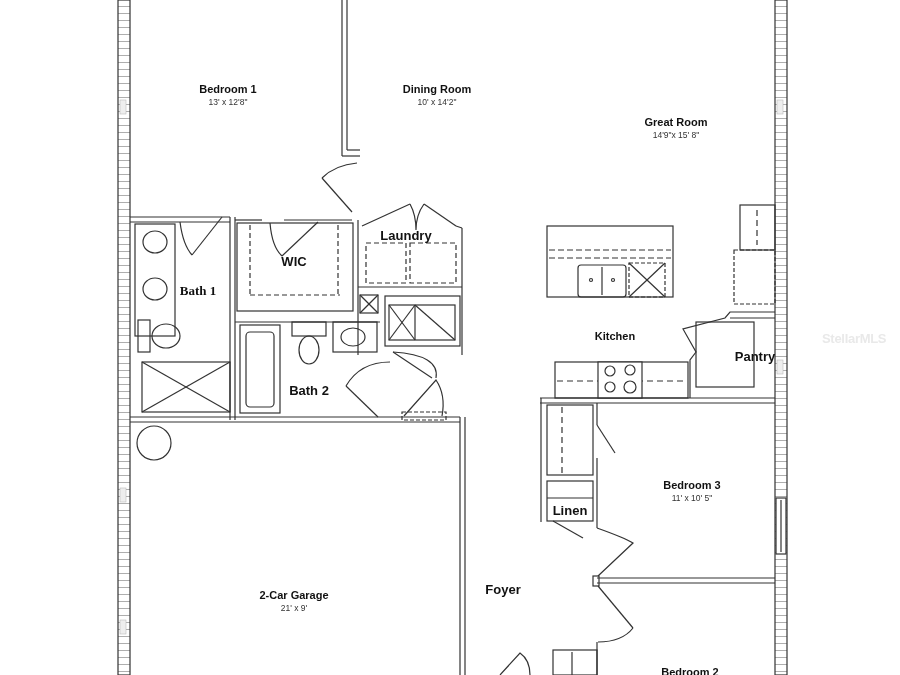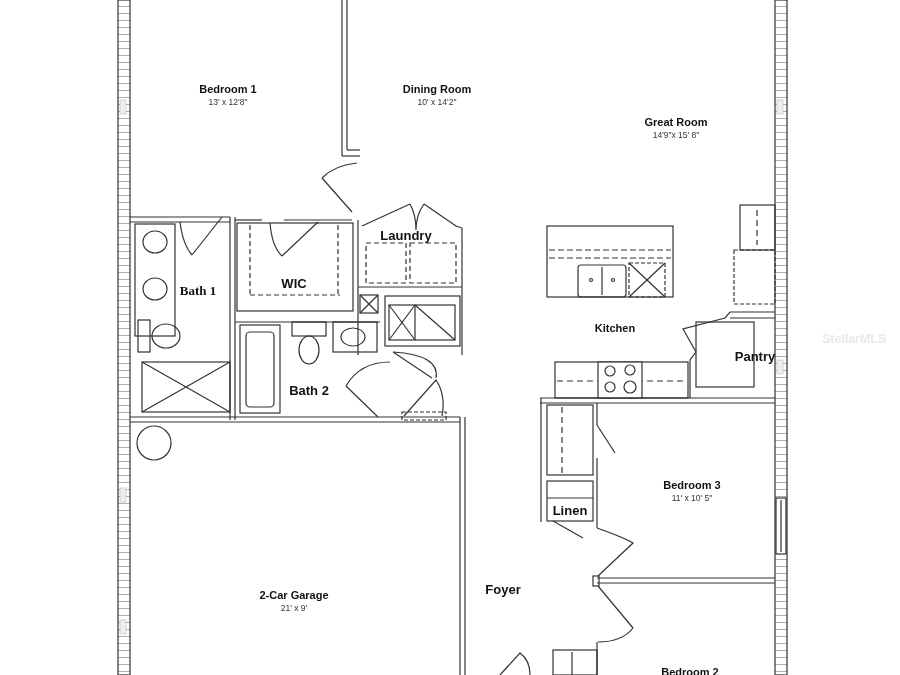--- a/index.html
+++ b/index.html
@@ -183,23 +183,23 @@
 </div>
 <div class="label" style="left:437px; top:83px;">
   <span class="room-name">Dining Room</span>
   <span class="room-dim">10' x 14'2"</span>
 </div>
 <div class="label" style="left:676px; top:82px;margin-top:34px;">
   <span class="room-name">Great Room</span>
   <span class="room-dim">14'9"x 15' 8"</span>
 </div>
 <div class="label small-name" style="left:198px; top:283px;font-family:Liberation Serif, serif;">Bath 1</div>
-<div class="label small-name" style="left:294px; top:276px;">WIC</div>
+<div class="label small-name" style="left:294px; top:254px;">WIC</div>
 <div class="label small-name" style="left:406px; top:228px;">Laundry</div>
-<div class="label" style="left:615px; top:322px;">
+<div class="label" style="left:615px; top:330px;">
   <span class="room-name">Kitchen</span>
 </div>
 <div class="label small-name" style="left:727px; top:349px;margin-left:28px;">Pantry</div>
 <div class="label small-name" style="left:309px; top:383px;">Bath 2</div>
 <div class="label" style="left:692px; top:479px;">
   <span class="room-name">Bedroom 3</span>
   <span class="room-dim">11' x 10' 5"</span>
 </div>
 <div class="label small-name" style="left:570px; top:503px;">Linen</div>
 <div class="label small-name" style="left:503px; top:582px;">Foyer</div>

